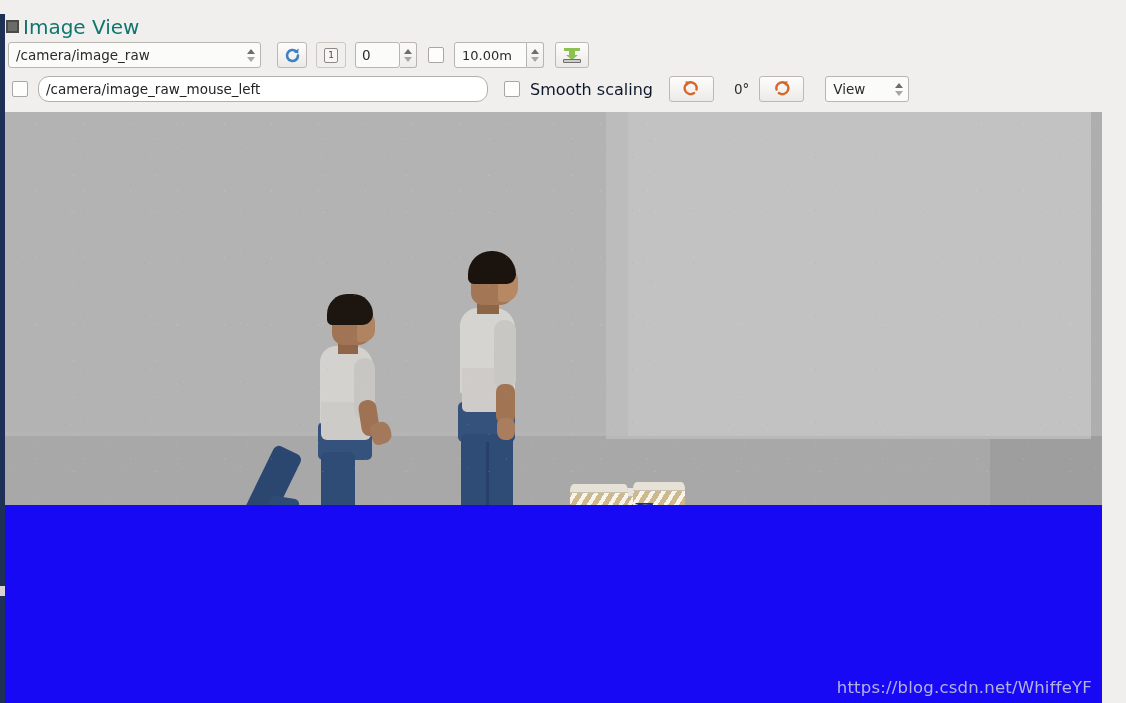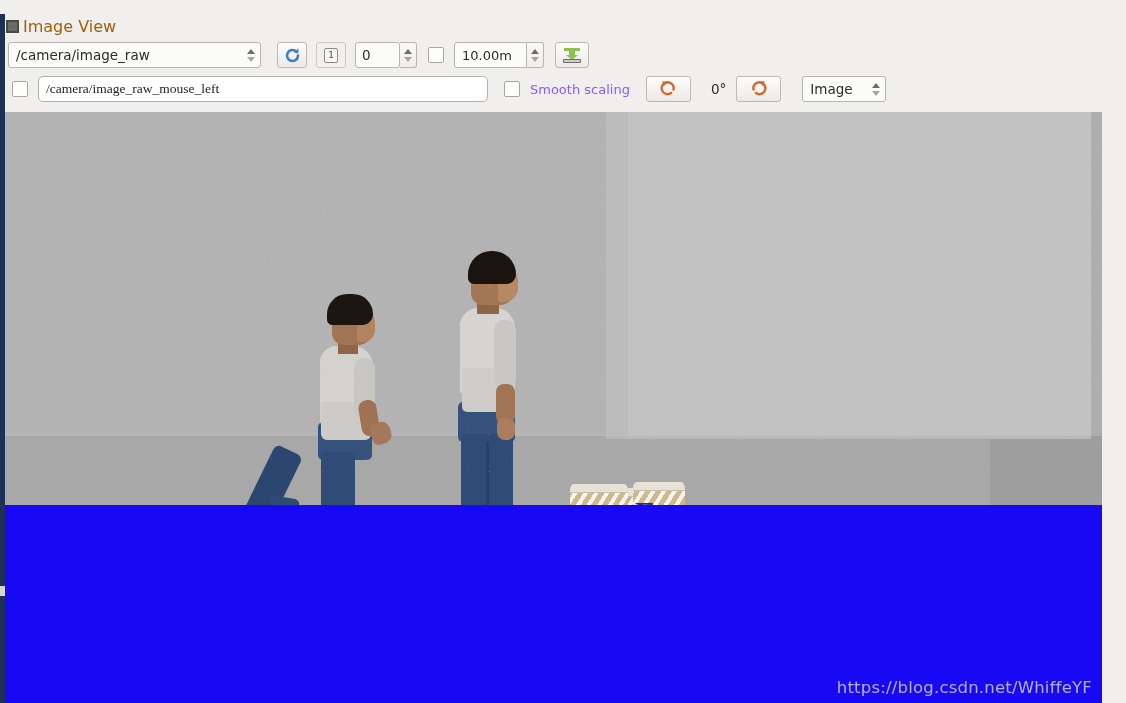--- a/index.html
+++ b/index.html
@@ -83,22 +83,22 @@
     height: 19px;
     display: flex; align-items: center; gap: 4px;
   }
   .panel-glyph {
     width: 13px; height: 13px;
     border: 2px solid #4a4a48;
     background: #6b6b68;
     display: inline-block;
   }
   .widget-title {
-    font-size: 16px;
-    color: #a16207;
+    font-size: 20px;
+    color: #0f766e;
     white-space: nowrap;
   }
 
   
   .toolbar-row1 {
     position: absolute;
     left: 8px; top: 26px;
     width: 1110px; height: 30px;
     display: flex; align-items: center; gap: 0px;
   }
@@ -218,29 +218,28 @@
   .toolbar-row2 {
     position: absolute;
     left: 12px; top: 60px;
     width: 1106px; height: 30px;
     display: flex; align-items: center;
   }
   .textfield {
     height: 26px; width: 450px;
     background: #ffffff;
     border: 1px solid #b3b0ac;
-    border-radius: 5px;
+    border-radius: 11px;
     display: flex; align-items: center;
     padding-left: 7px;
     font-size: 13.5px; color: #232321;
     margin-right: 16px;
-    font-family: Liberation Serif, serif;
   }
   .lbl {
-    font-size: 13px; color: #8b5cf6;
+    font-size: 16px; color: #0f172a;
     white-space: nowrap;
   }
   .rot-btn {
     height: 26px; width: 45px;
     background: linear-gradient(#fdfdfc, #eceae7);
     border: 1px solid #bcb9b5;
     border-radius: 3px;
     display: flex; align-items: center; justify-content: center;
     cursor: pointer;
   }
@@ -621,21 +620,21 @@
       <div class="rot-btn">
         <span>
           <svg width="18" height="18" viewBox="0 0 18 18">
             <path d="M3.5 11.5a6 6 0 1 1 2.4 3.6" fill="none" stroke="#d4682a" stroke-width="2.4" stroke-linecap="round"></path>
             <path d="M14.6 3.2 L8.8 4.0 L13.4 8.2 Z" fill="#d4682a"></path>
           </svg>
         </span>
       </div>
 
       <div class="combo gray-combo">
-        <span class="txt">Image</span>
+        <span class="txt">View</span>
         <span class="spin-arrows">
           <span class="up"></span>
             <span class="down"></span>
         </span>
       </div>
     </div>
 
     <div class="canvas-wrap">
 
       <div class="scene">

